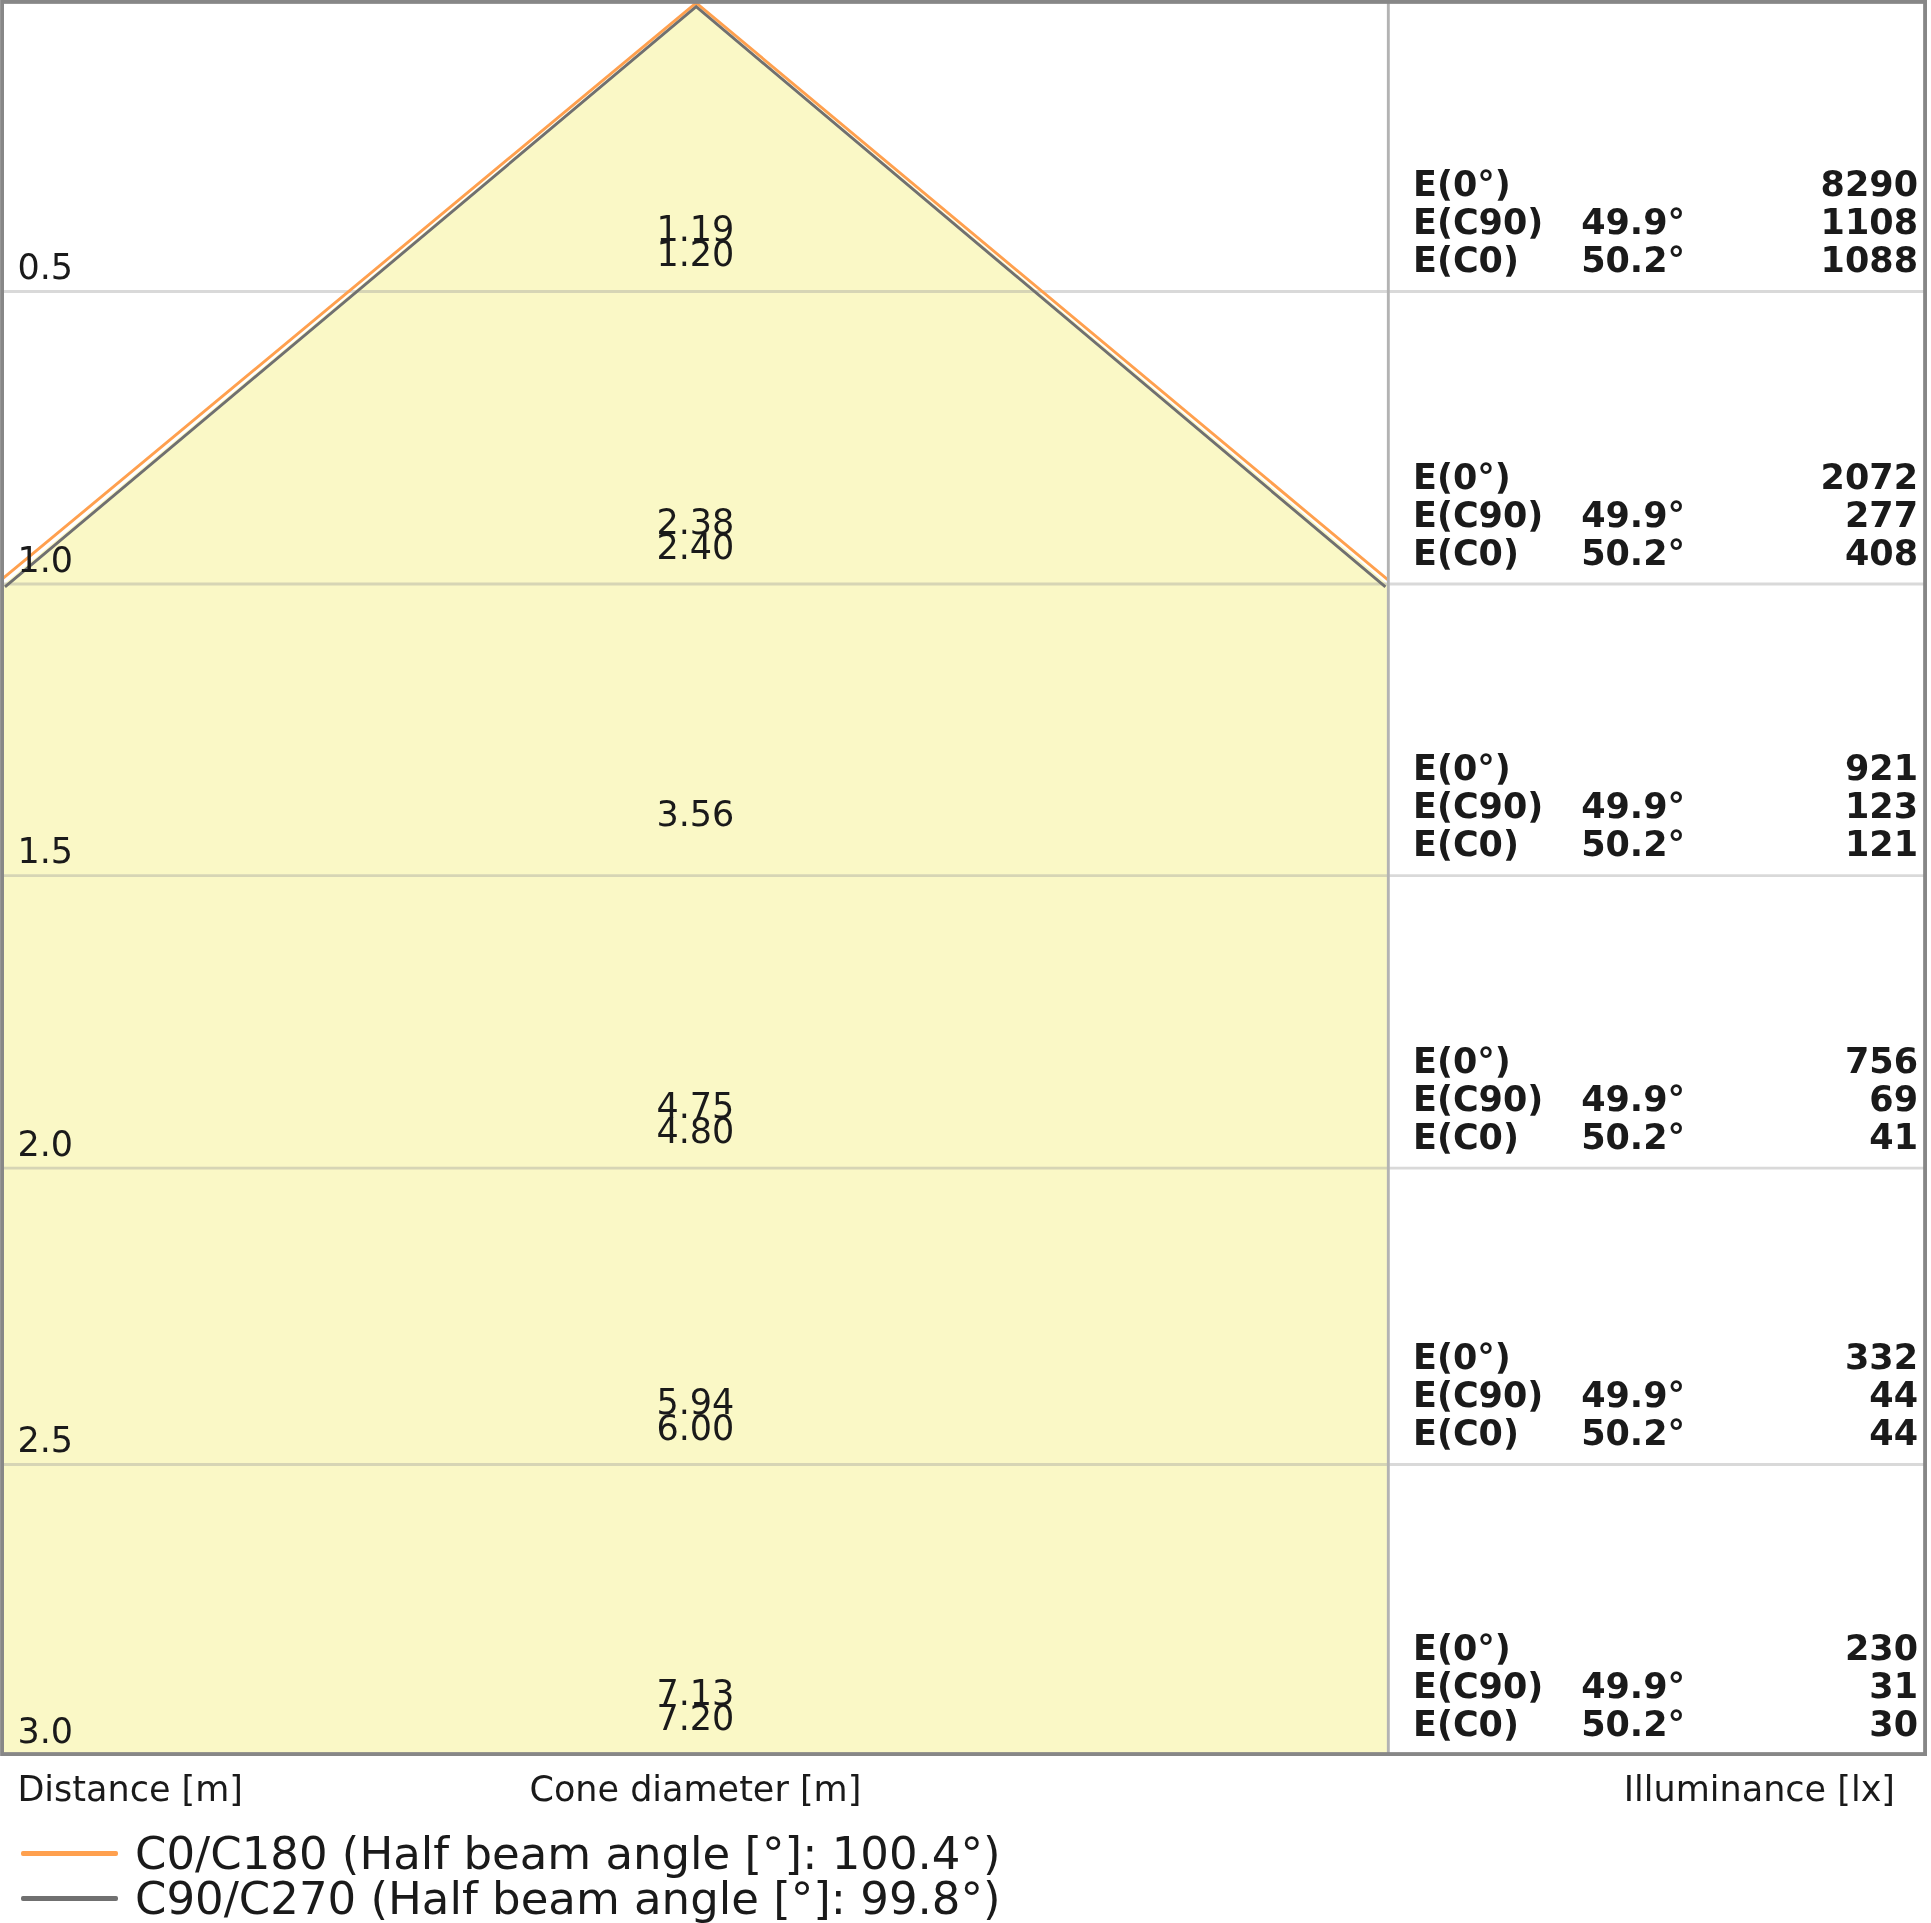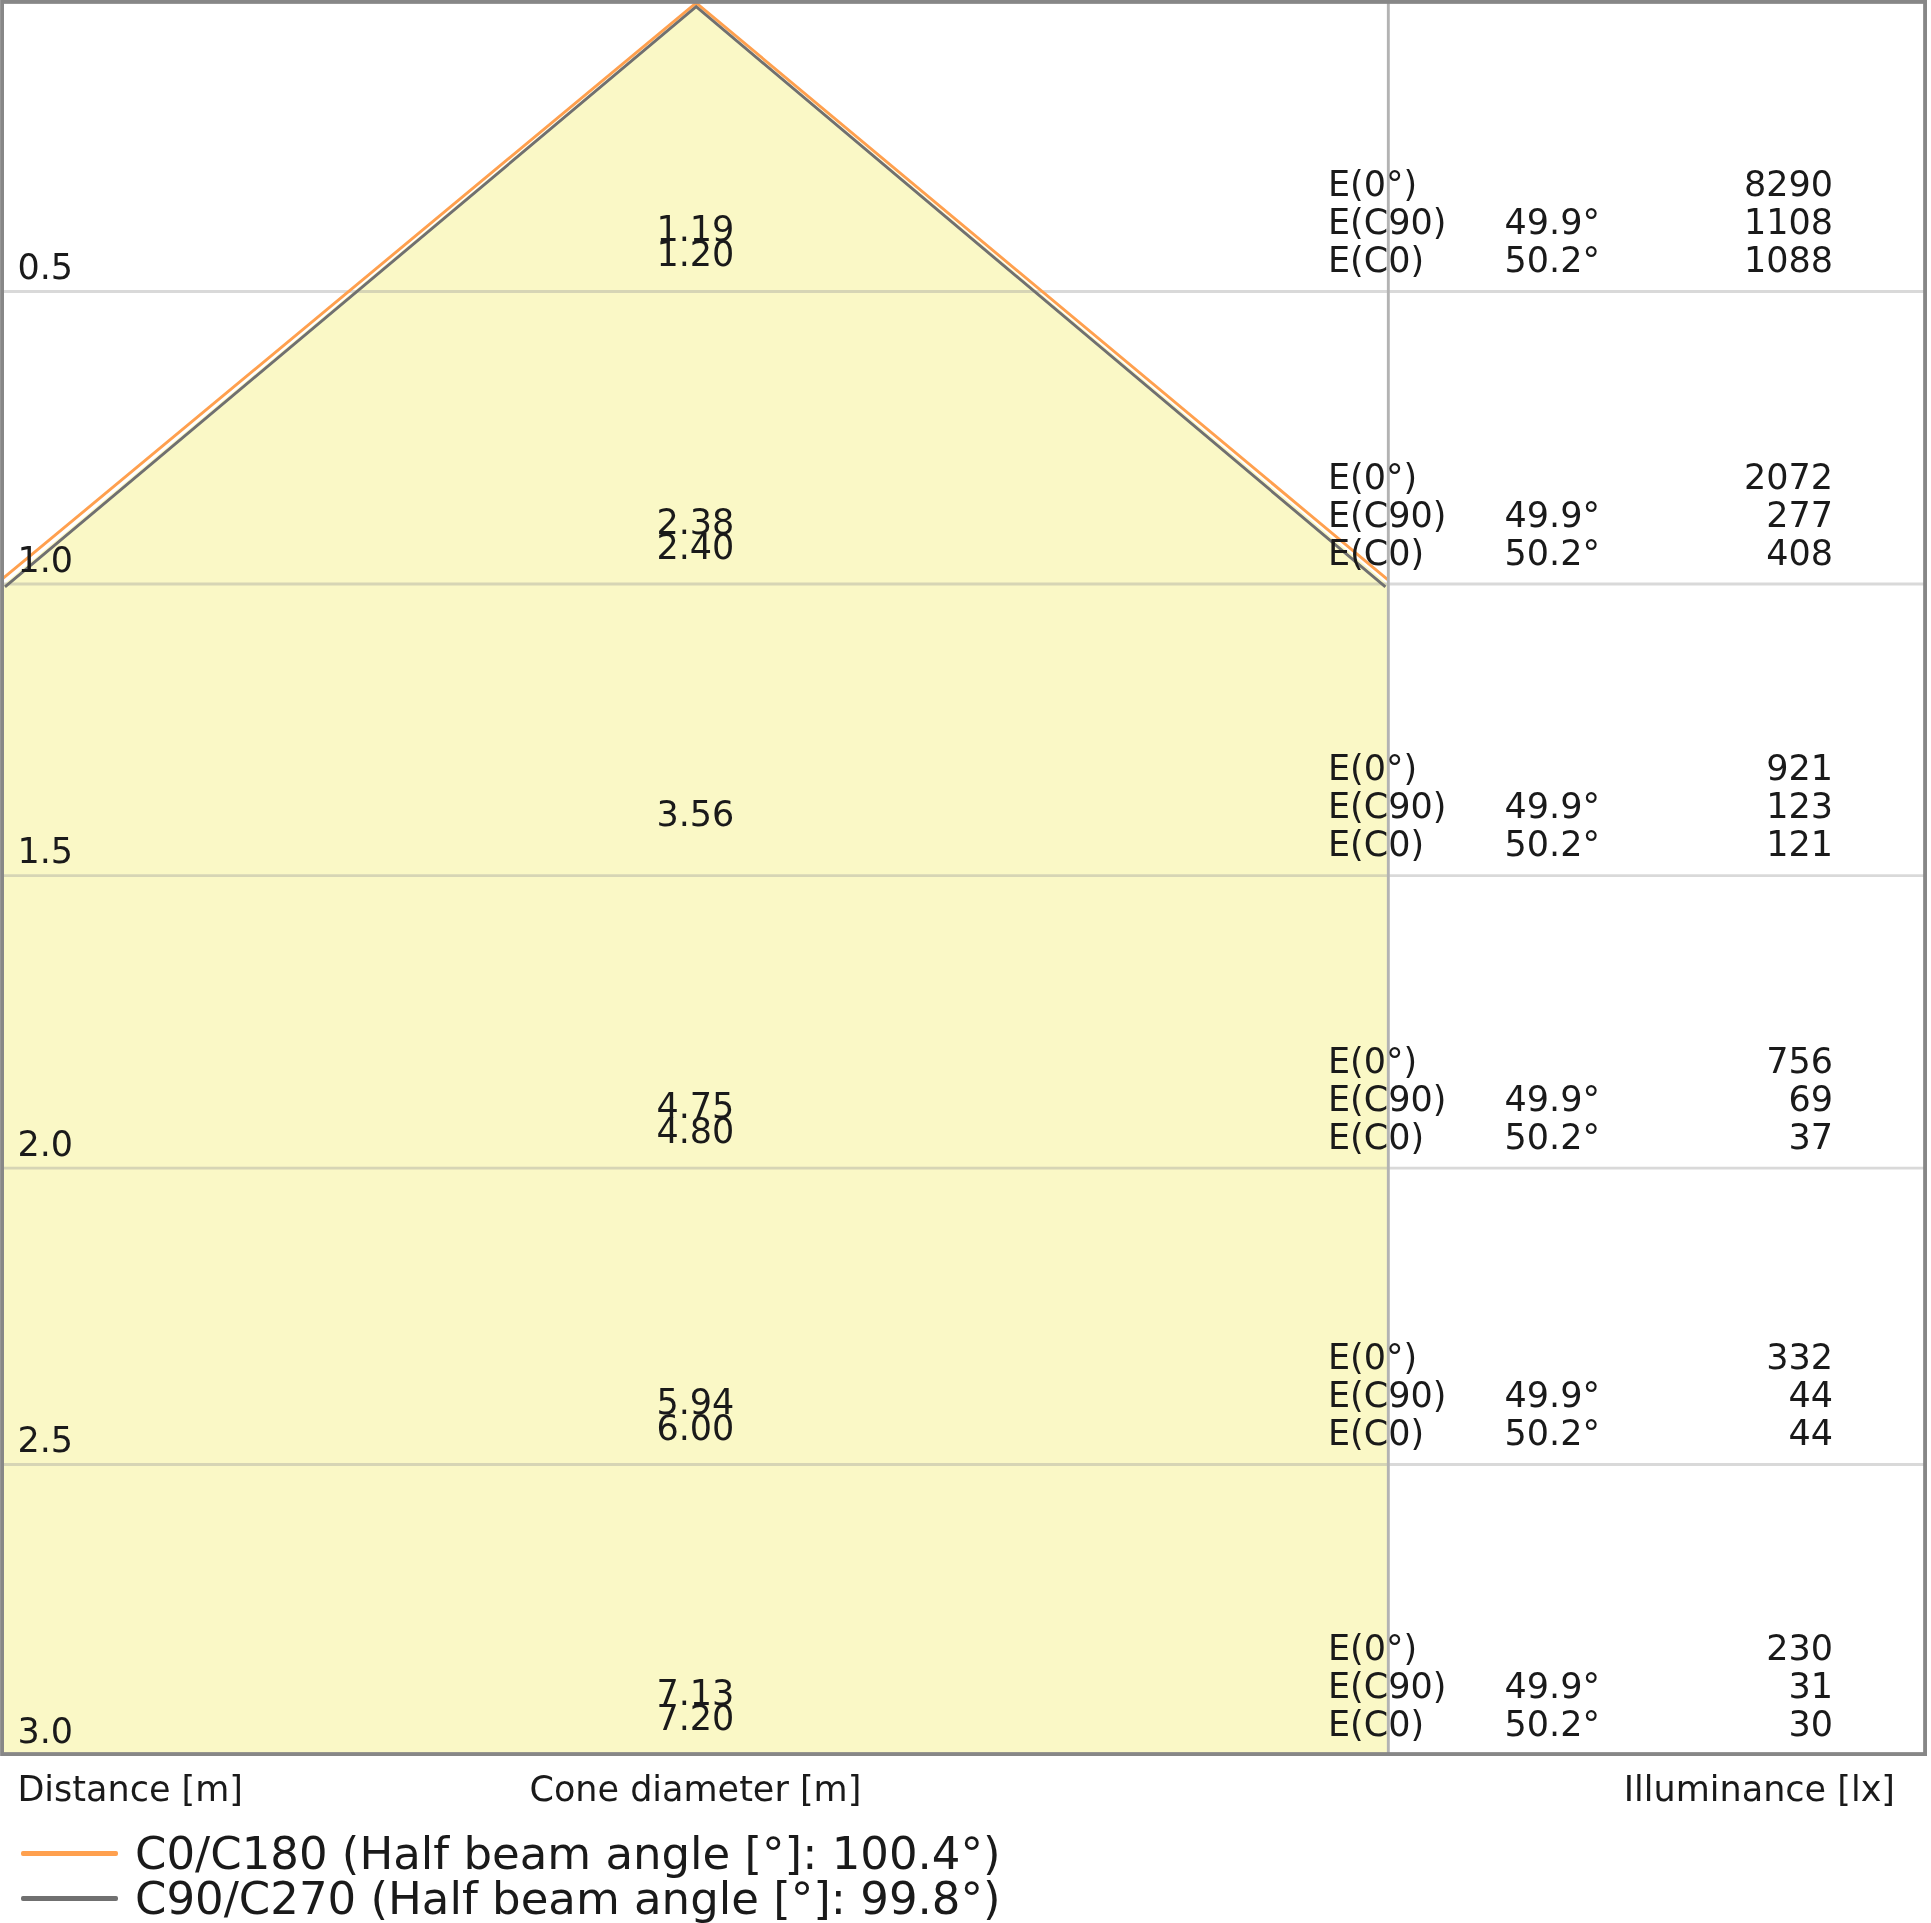--- a/index.html
+++ b/index.html
@@ -3,21 +3,21 @@
 <meta charset="utf-8">
 <style>
   html,body{margin:0;padding:0;background:#ffffff;}
   body{width:1931px;height:1923px;position:relative;overflow:hidden;
        font-family:"DejaVu Sans","Liberation Sans",sans-serif;color:#1a1a1a;}
   #stage{position:absolute;left:0;top:0;width:1931px;height:1923px;}
   svg.layer{position:absolute;left:0;top:0;pointer-events:none;}
   .txt{position:absolute;font-size:35px;white-space:nowrap;}
   .dlabel{left:17.4px;line-height:42px;}
   .clabel{left:1.9px;width:1387px;text-align:center;line-height:33px;}
-  .eblock{position:absolute;left:1328px;width:505px;font-size:35px;}
+  .eblock{position:absolute;left:1413px;width:505px;font-size:35px;font-weight:bold;}
   .eline{position:relative;height:38px;line-height:38px;}
   .elbl{position:absolute;left:0;}
   .eang{position:absolute;right:233px;}
   .eval{position:absolute;right:0;}
   .caption{line-height:42px;}
   .caption-right{left:1386px;width:509px;text-align:right;}
   .legend-swatch{position:absolute;left:21px;width:97px;height:4.8px;border-radius:1.9px;}
   .legend-text{position:absolute;left:135px;line-height:42px;font-size:45px;white-space:nowrap;}
 </style>
 </head>
@@ -119,21 +119,21 @@
         <span class="eval">756</span>
       </div>
     <div class="eline">
         <span class="elbl">E(C90)</span>
         <span class="eang">49.9°</span>
         <span class="eval">69</span>
       </div>
     <div class="eline">
         <span class="elbl">E(C0)</span>
         <span class="eang">50.2°</span>
-        <span class="eval">37</span>
+        <span class="eval">41</span>
       </div>
   </div>
   <div class="eblock" style="top:1338px">
     <div class="eline">
         <span class="elbl">E(0°)</span>
         <span class="eval">332</span>
       </div>
     <div class="eline">
         <span class="elbl">E(C90)</span>
         <span class="eang">49.9°</span>

